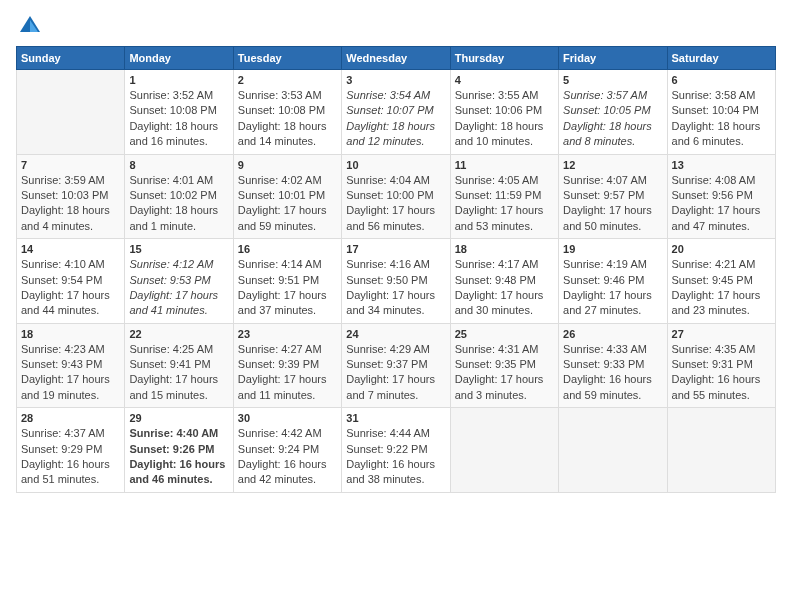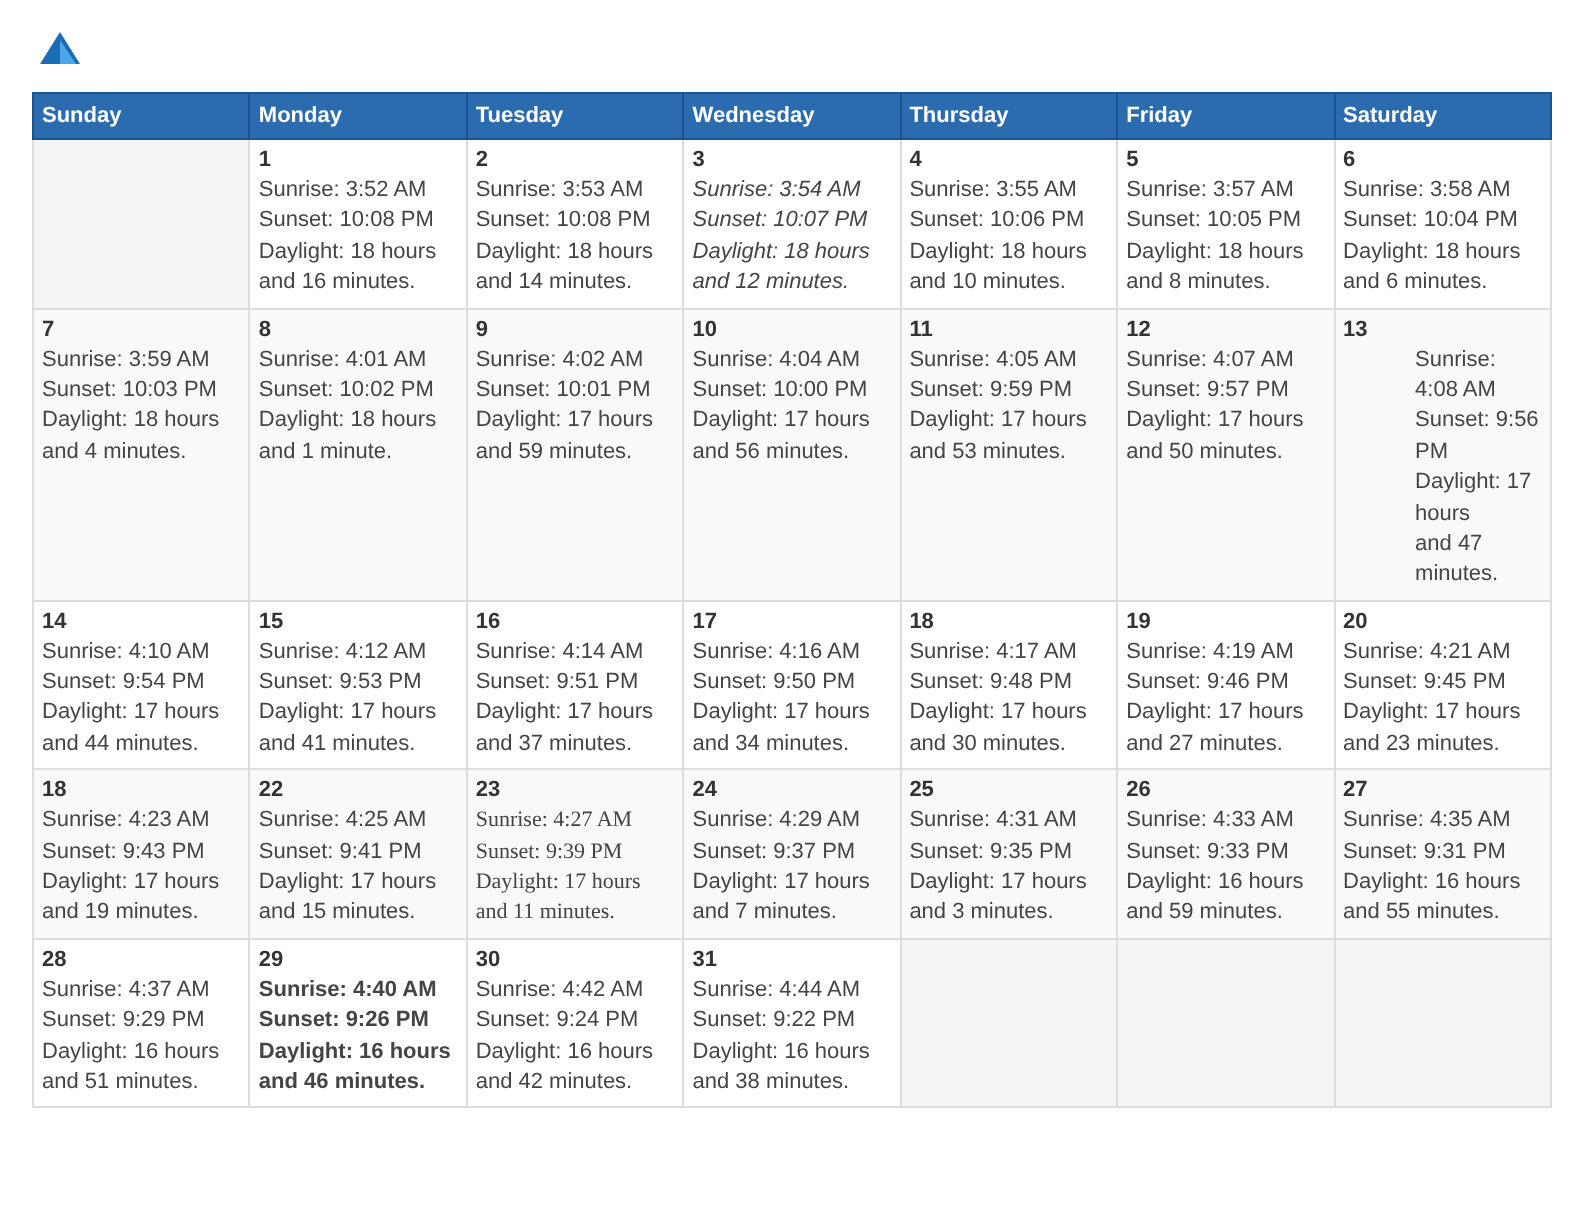--- a/index.html
+++ b/index.html
@@ -150,21 +150,21 @@
           </td>
           <td>
             <span class="day-number">4</span>
             <div class="day-info" style="white-space: pre-line;">Sunrise: 3:55 AM
 Sunset: 10:06 PM
 Daylight: 18 hours
 and 10 minutes.</div>
           </td>
           <td>
             <span class="day-number">5</span>
-            <div class="day-info" style="white-space: pre-line;">Sunrise: 3:57 AM
+            <div class="day-info" style="white-space: pre-line; font-style: italic;">Sunrise: 3:57 AM
 Sunset: 10:05 PM
 Daylight: 18 hours
 and 8 minutes.</div>
           </td>
           <td>
             <span class="day-number">6</span>
             <div class="day-info" style="white-space: pre-line;">Sunrise: 3:58 AM
 Sunset: 10:04 PM
 Daylight: 18 hours
 and 6 minutes.</div>
@@ -195,50 +195,50 @@
           <td>
             <span class="day-number">10</span>
             <div class="day-info" style="white-space: pre-line;">Sunrise: 4:04 AM
 Sunset: 10:00 PM
 Daylight: 17 hours
 and 56 minutes.</div>
           </td>
           <td>
             <span class="day-number">11</span>
             <div class="day-info" style="white-space: pre-line;">Sunrise: 4:05 AM
-Sunset: 9:59 PM
+Sunset: 11:59 PM
 Daylight: 17 hours
 and 53 minutes.</div>
           </td>
           <td>
             <span class="day-number">12</span>
             <div class="day-info" style="white-space: pre-line;">Sunrise: 4:07 AM
 Sunset: 9:57 PM
 Daylight: 17 hours
 and 50 minutes.</div>
           </td>
           <td>
             <span class="day-number">13</span>
-            <div class="day-info" style="white-space: pre-line; margin-left: 36px;">Sunrise: 4:08 AM
+            <div class="day-info" style="white-space: pre-line;">Sunrise: 4:08 AM
 Sunset: 9:56 PM
 Daylight: 17 hours
 and 47 minutes.</div>
           </td>
         </tr>
         <tr>
           <td>
             <span class="day-number">14</span>
             <div class="day-info" style="white-space: pre-line;">Sunrise: 4:10 AM
 Sunset: 9:54 PM
 Daylight: 17 hours
 and 44 minutes.</div>
           </td>
           <td>
             <span class="day-number">15</span>
-            <div class="day-info" style="white-space: pre-line;">Sunrise: 4:12 AM
+            <div class="day-info" style="white-space: pre-line; font-style: italic;">Sunrise: 4:12 AM
 Sunset: 9:53 PM
 Daylight: 17 hours
 and 41 minutes.</div>
           </td>
           <td>
             <span class="day-number">16</span>
             <div class="day-info" style="white-space: pre-line;">Sunrise: 4:14 AM
 Sunset: 9:51 PM
 Daylight: 17 hours
 and 37 minutes.</div>
@@ -282,21 +282,21 @@
           </td>
           <td>
             <span class="day-number">22</span>
             <div class="day-info" style="white-space: pre-line;">Sunrise: 4:25 AM
 Sunset: 9:41 PM
 Daylight: 17 hours
 and 15 minutes.</div>
           </td>
           <td>
             <span class="day-number">23</span>
-            <div class="day-info" style="white-space: pre-line; font-family: Liberation Serif, serif;">Sunrise: 4:27 AM
+            <div class="day-info" style="white-space: pre-line;">Sunrise: 4:27 AM
 Sunset: 9:39 PM
 Daylight: 17 hours
 and 11 minutes.</div>
           </td>
           <td>
             <span class="day-number">24</span>
             <div class="day-info" style="white-space: pre-line;">Sunrise: 4:29 AM
 Sunset: 9:37 PM
 Daylight: 17 hours
 and 7 minutes.</div>

